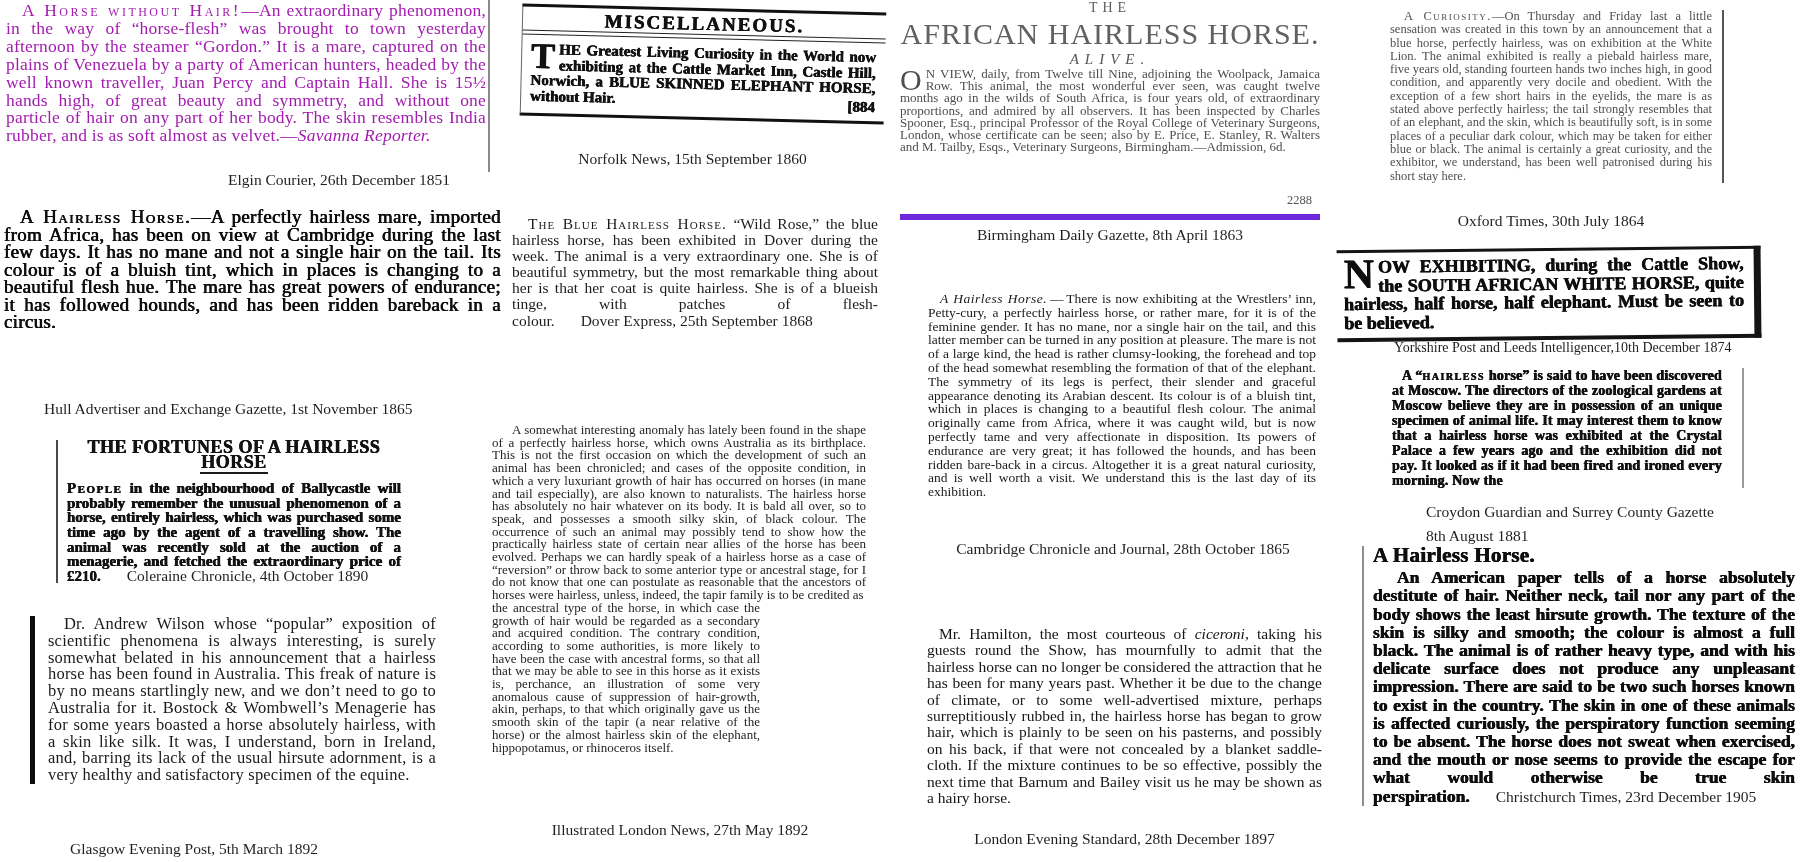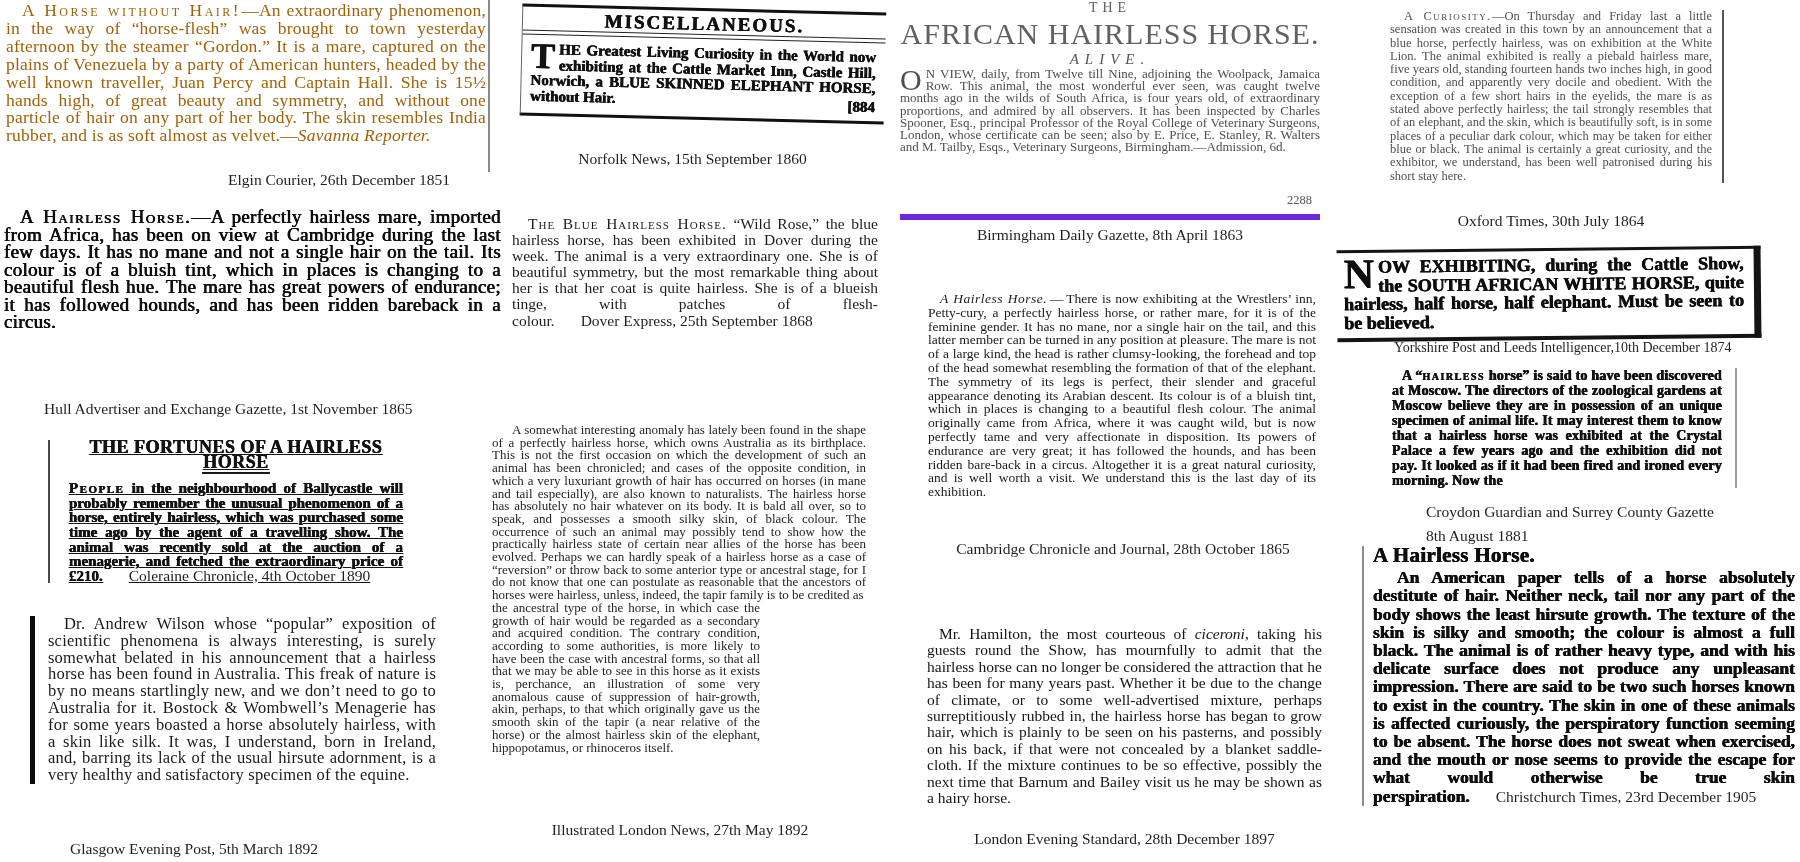--- a/index.html
+++ b/index.html
@@ -13,32 +13,32 @@
   .sig{font-style:italic;}
   .ink{text-shadow:0.35px 0 0 currentColor,-0.35px 0 0 currentColor;}
   .cap{position:absolute;font-family:"Liberation Serif",serif;font-size:15.5px;color:#1f1f1f;
        white-space:nowrap;}
   .cap-center{text-align:center;white-space:normal;}
   .cap-inline{font-weight:normal;font-style:normal;font-variant:normal;letter-spacing:0;
        font-size:15.5px;color:#1f1f1f;margin-left:26px;white-space:nowrap;text-shadow:none;}
   .dropcap{float:left;font-weight:bold;padding-right:4px;}
 
   
-  .elgin{left:6px;top:2px;width:480px;font-size:17.5px;line-height:17.9px;color:#a16207;
+  .elgin{left:6px;top:2px;width:480px;font-size:17.5px;line-height:17.9px;color:#a21caf;
          letter-spacing:0.2px;}
   .elgin .lead{letter-spacing:2.5px;}
   .rule-elgin{position:absolute;left:488px;top:0;width:2px;height:172px;background:#8a8a8a;}
   .cap-elgin{left:200px;top:171px;width:250px;text-align:right;}
 
   .hull{left:4px;top:208px;width:497px;font-size:19px;line-height:17.5px;font-weight:normal;
         color:#0f0f0f;letter-spacing:0.3px;}
   .cap-hull{left:44px;top:400px;}
 
-  .coleraine{left:48px;top:440px;width:334px;border-left:2px solid #4a4a4a;padding-left:19px;
-        font-size:15px;line-height:14.6px;font-weight:bold;color:#131313;text-decoration:underline;}
+  .coleraine{left:56px;top:440px;width:334px;border-left:2px solid #4a4a4a;padding-left:9px;
+        font-size:15px;line-height:14.6px;font-weight:bold;color:#131313;}
   .col-head{font-size:18px;text-align:center;letter-spacing:0.5px;margin:0 0 2px;}
   .col-rule{width:68px;border-top:2.5px solid #1a1a1a;margin:3px auto 7px;}
 
   .glasgow{left:30px;top:616px;width:388px;border-left:5px solid #0c0c0c;padding-left:13px;
         font-size:16.5px;line-height:16.8px;color:#1a1a1a;letter-spacing:0.2px;}
   .cap-glasgow{left:70px;top:840px;}
 
   
   .norfolk{left:521px;top:8px;width:345px;transform:rotate(1.4deg);
         border-top:3px solid #111;border-bottom:3px solid #111;border-left:1px solid #666;
@@ -84,21 +84,21 @@
   .oxford .indent{text-indent:14px;}
   .cap-oxford{left:1390px;top:212px;width:322px;}
 
   .yorkshire{left:1337px;top:248px;width:400px;transform:rotate(-0.6deg);
         border-top:3px solid #141414;border-bottom:4px solid #141414;border-right:7px solid #141414;
         padding:5px 10px 6px 7px;font-size:18px;line-height:18.6px;font-weight:bold;color:#0e0e0e;}
   .dc-yk{font-size:42px;line-height:33px;}
   .cap-yorkshire{left:1394px;top:340px;font-size:14px;}
 
   .croydon{left:1392px;top:368px;width:330px;font-size:14px;line-height:15px;font-weight:bold;
-        color:#121212;border-right:2px solid #9a9a9a;padding-right:13px;letter-spacing:0.2px;}
+        color:#121212;border-right:2px solid #9a9a9a;padding-right:20px;letter-spacing:0.2px;}
   .croydon .indent{text-indent:10px;}
   .cap-croydon1{left:1426px;top:503px;}
   .cap-croydon2{left:1426px;top:527px;}
 
   .christchurch{left:1362px;top:546px;width:422px;border-left:2px solid #8d8d8d;padding-left:9px;
         font-size:17.5px;line-height:18.2px;font-weight:bold;color:#0e0e0e;}
   .cc-head{font-size:21px;margin:0 0 4px;text-align:left;font-weight:bold;letter-spacing:0.3px;}
   .christchurch .indent{text-indent:24px;}
 </style>
 </head>

